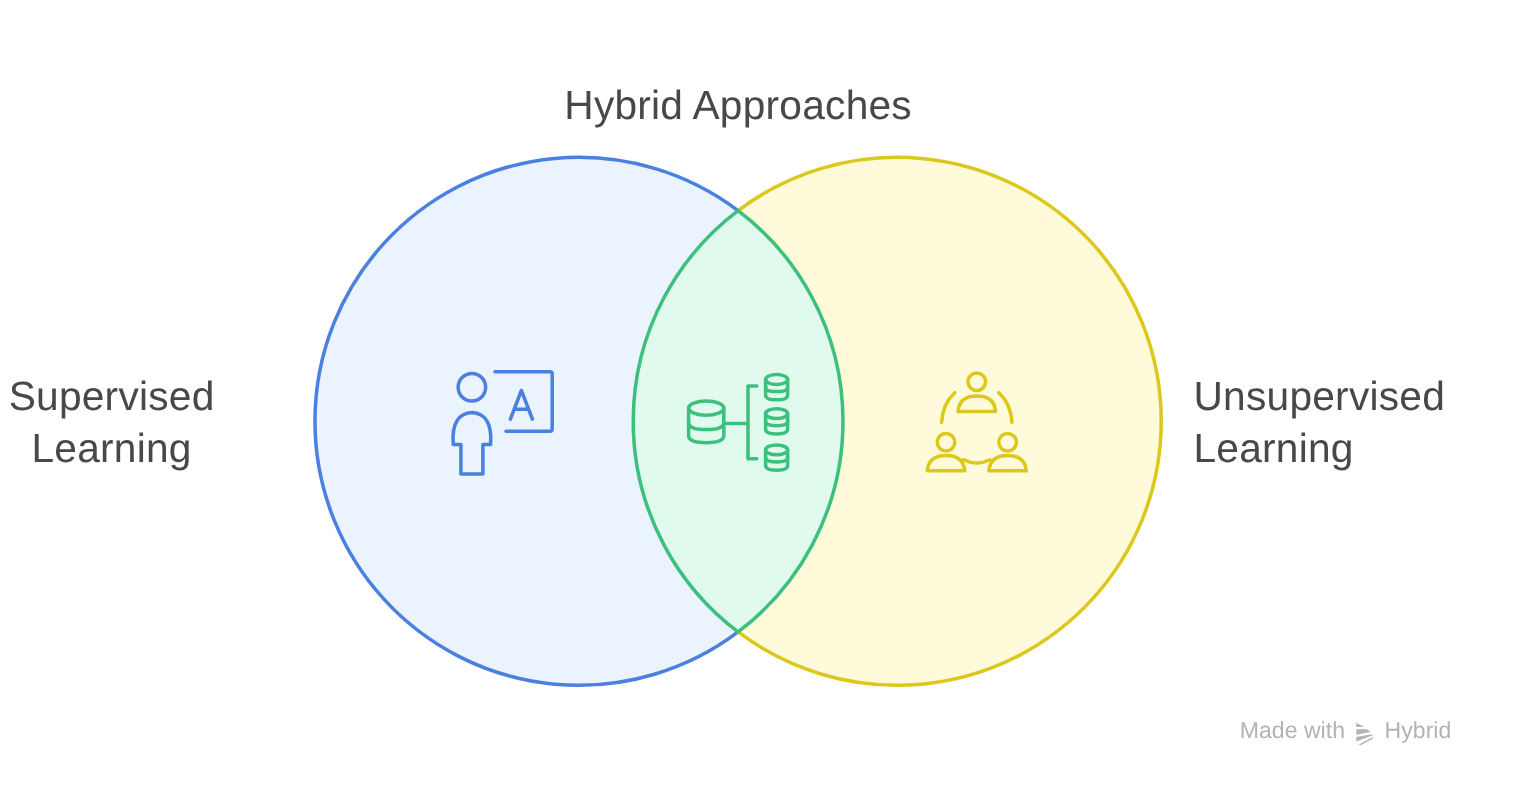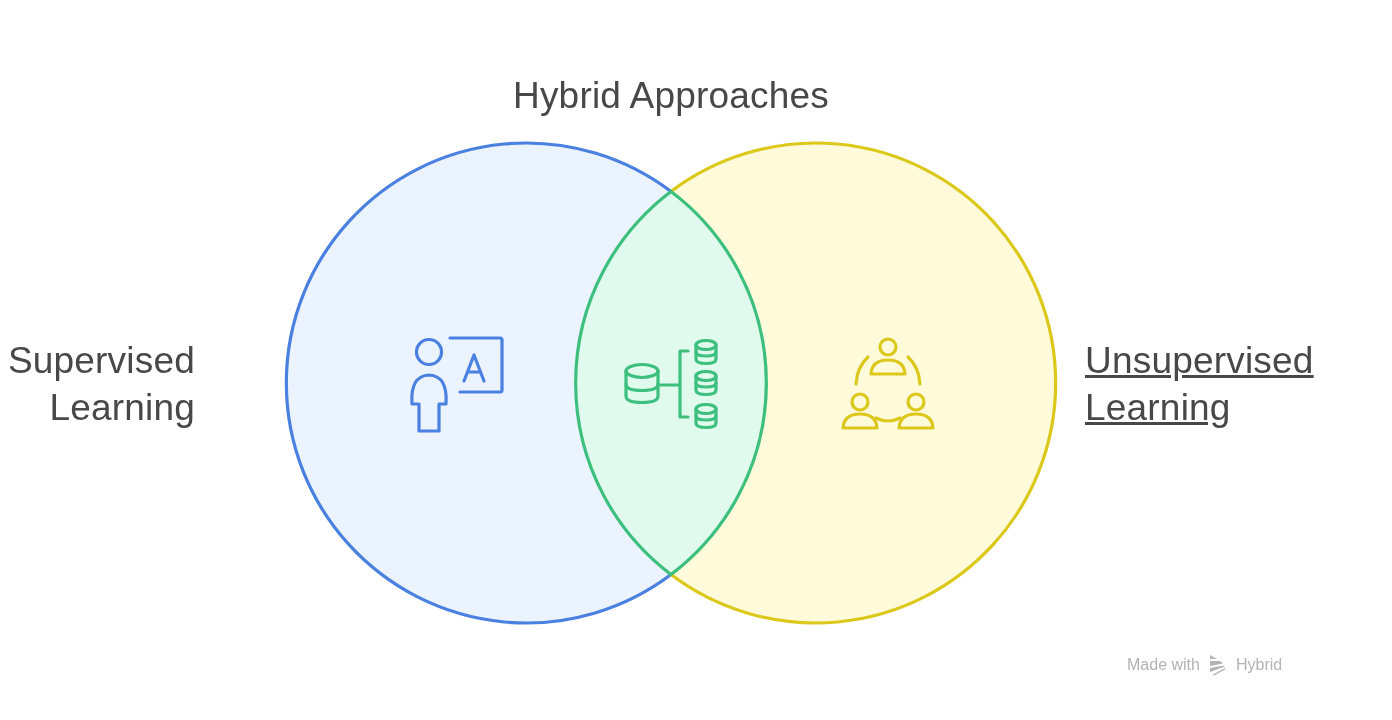--- a/index.html
+++ b/index.html
@@ -30,38 +30,37 @@
     }
     .label-top {
       left: 0;
       width: 1342px;
       top: 72px;
       text-align: center;
     }
     .label-left {
       right: 1133px;
       top: 337px;
-      text-align: right;
+      text-align: center;
     }
     .label-right {
       left: 1085px;
       top: 337px;
       text-align: left;
-      text-decoration: underline;
     }
     .label span { display: block; }
     .watermark {
       position: absolute;
       left: 1127px;
       top: 652px;
       display: flex;
-      align-items: center;
+      align-items: flex-end;
       gap: 8px;
       color: #b3b3b3;
-      font-size: 16px;
+      font-size: 21px;
       line-height: 26px;
     }
     .watermark svg { display: block; }
   </style>
 </head>
 <body>
 
 <div class="canvas">
   <svg width="1392" height="720" viewBox="0 0 1392 720" xmlns="http://www.w3.org/2000/svg">
 

